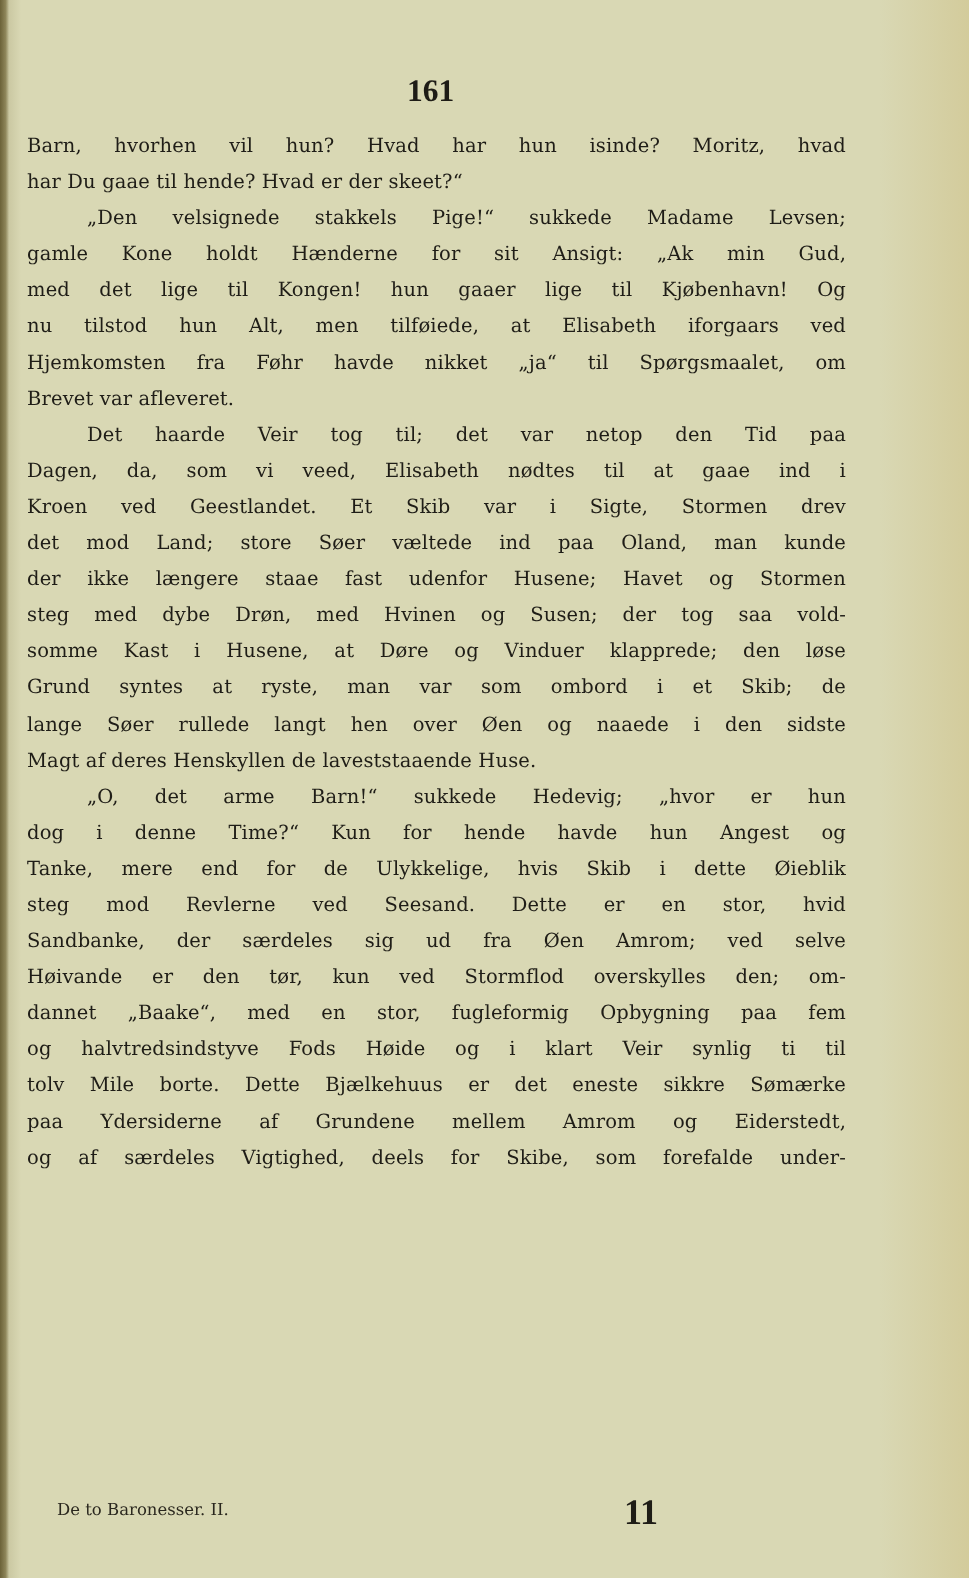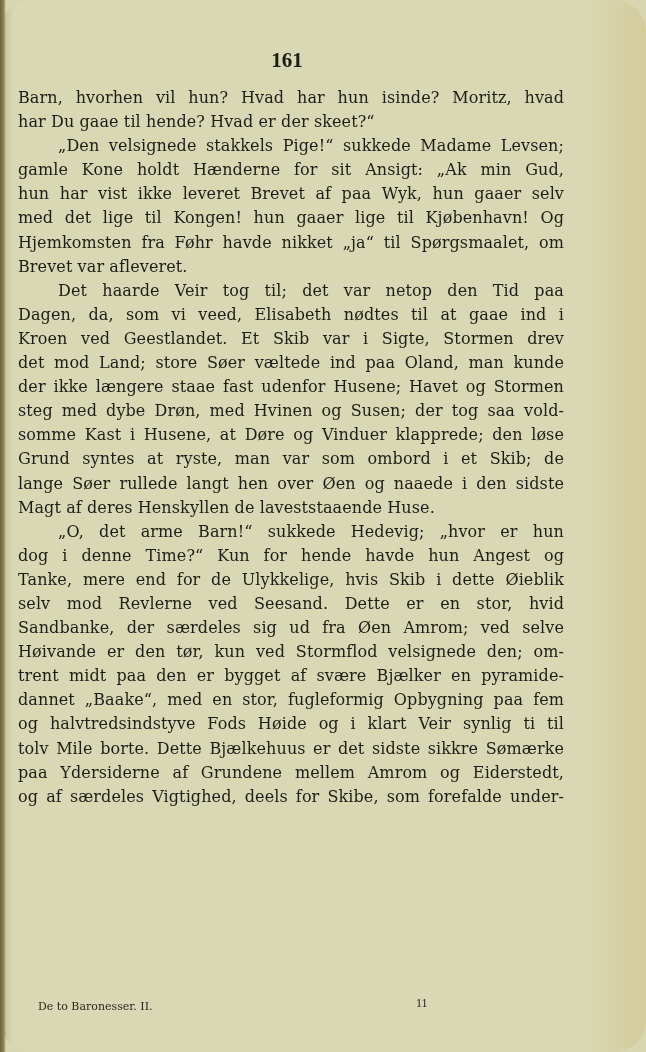--- a/index.html
+++ b/index.html
@@ -15,21 +15,20 @@
     }
     .page {
       position: absolute;
       left: 0; top: 0;
       width: 646px;
       height: 1052px;
       background:
         linear-gradient(90deg, rgba(90,80,40,0.35) 0px, rgba(120,110,60,0.15) 6px, rgba(0,0,0,0) 14px),
         linear-gradient(270deg, rgba(200,180,110,0.35) 0px, rgba(0,0,0,0) 60px),
         #d9d8b4;
-      border-radius: 32px;
     }
     .binding-edge {
       position: absolute;
       left: 0; top: 0;
       width: 6px;
       height: 1052px;
       background: linear-gradient(90deg, #6b6238 0%, #8c8458 60%, rgba(140,132,88,0) 100%);
     }
     .page-number {
       position: absolute;
@@ -41,21 +40,21 @@
       font-weight: bold;
       font-size: 21px;
       color: #1e1c16;
     }
     .text-block {
       position: absolute;
       left: 18px;
       top: 86px;
       width: 546px;
       font-family: "DejaVu Serif", serif;
-      font-size: 16px;
+      font-size: 13px;
       line-height: 24.1px;
       color: #1f1d17;
       letter-spacing: 0.1px;
     }
     .line {
       display: block;
       white-space: nowrap;
       text-align: justify;
       text-align-last: justify;
       height: 24.1px;
@@ -81,66 +80,65 @@
       font-family: "DejaVu Serif", serif;
       font-size: 11px;
       color: #2a271e;
       text-align: center;
     }
     .signature-mark {
       position: absolute;
       left: 416px;
       top: -4px;
       font-family: "Liberation Serif", serif;
-      font-weight: normal;
-      font-size: 12px;
+      font-weight: bold;
+      font-size: 24px;
       color: #1e1c16;
     }
   </style>
 </head>
 <body>
 
 <div class="page">
   <div class="binding-edge"></div>
 
   <div class="page-number">161</div>
 
   <div class="text-block">
 
     <span class="line">Barn, hvorhen vil hun? Hvad har hun isinde? Moritz, hvad</span>
     <span class="line last">har Du gaae til hende? Hvad er der skeet?“</span>
 
     <span class="line indent">„Den velsignede stakkels Pige!“ sukkede Madame Levsen;</span>
     <span class="line">gamle Kone holdt Hænderne for sit Ansigt: „Ak min Gud,</span>
-    <span class="line">hun har vist ikke leveret Brevet af paa Wyk, hun gaaer selv</span>
     <span class="line">med det lige til Kongen! hun gaaer lige til Kjøbenhavn! Og</span>
+    <span class="line">nu tilstod hun Alt, men tilføiede, at Elisabeth iforgaars ved</span>
     <span class="line">Hjemkomsten fra Føhr havde nikket „ja“ til Spørgsmaalet, om</span>
     <span class="line last">Brevet var afleveret.</span>
 
     <span class="line indent">Det haarde Veir tog til; det var netop den Tid paa</span>
     <span class="line">Dagen, da, som vi veed, Elisabeth nødtes til at gaae ind i</span>
     <span class="line">Kroen ved Geestlandet.  Et Skib var i Sigte, Stormen drev</span>
     <span class="line">det mod Land; store Søer væltede ind paa Oland, man kunde</span>
     <span class="line">der ikke længere staae fast udenfor Husene; Havet og Stormen</span>
     <span class="line">steg med dybe Drøn, med Hvinen og Susen; der tog saa vold-</span>
     <span class="line">somme Kast i Husene, at Døre og Vinduer klapprede; den løse</span>
     <span class="line">Grund syntes at ryste, man var som ombord i et Skib; de</span>
     <span class="line">lange Søer rullede langt hen over Øen og naaede i den sidste</span>
     <span class="line last">Magt af deres Henskyllen de laveststaaende Huse.</span>
 
     <span class="line indent">„O, det arme Barn!“ sukkede Hedevig; „hvor er hun</span>
     <span class="line">dog i denne Time?“ Kun for hende havde hun Angest og</span>
     <span class="line">Tanke, mere end for de Ulykkelige, hvis Skib i dette Øieblik</span>
-    <span class="line">selv mod Revlerne ved Seesand.  Dette er en stor, hvid</span>
+    <span class="line">steg mod Revlerne ved Seesand.  Dette er en stor, hvid</span>
     <span class="line">Sandbanke, der særdeles sig ud fra Øen Amrom; ved selve</span>
-    <span class="line">Høivande er den tør, kun ved Stormflod velsignede den; om-</span>
-    <span class="line">trent midt paa den er bygget af svære Bjælker en pyramide-</span>
+    <span class="line">Høivande er den tør, kun ved Stormflod overskylles den; om-</span>
     <span class="line">dannet „Baake“, med en stor, fugleformig Opbygning paa fem</span>
     <span class="line">og halvtredsindstyve Fods Høide og i klart Veir synlig ti til</span>
-    <span class="line">tolv Mile borte.  Dette Bjælkehuus er det sidste sikkre Sømærke</span>
+    <span class="line">tolv Mile borte.  Dette Bjælkehuus er det eneste sikkre Sømærke</span>
     <span class="line">paa Ydersiderne af Grundene mellem Amrom og Eiderstedt,</span>
     <span class="line">og af særdeles Vigtighed, deels for Skibe, som forefalde under-</span>
   </div>
 
   <div class="footer">
     <span class="signature">De to Baronesser. II.</span>
     <span class="signature-mark">11</span>
   </div>
 </div>
 

